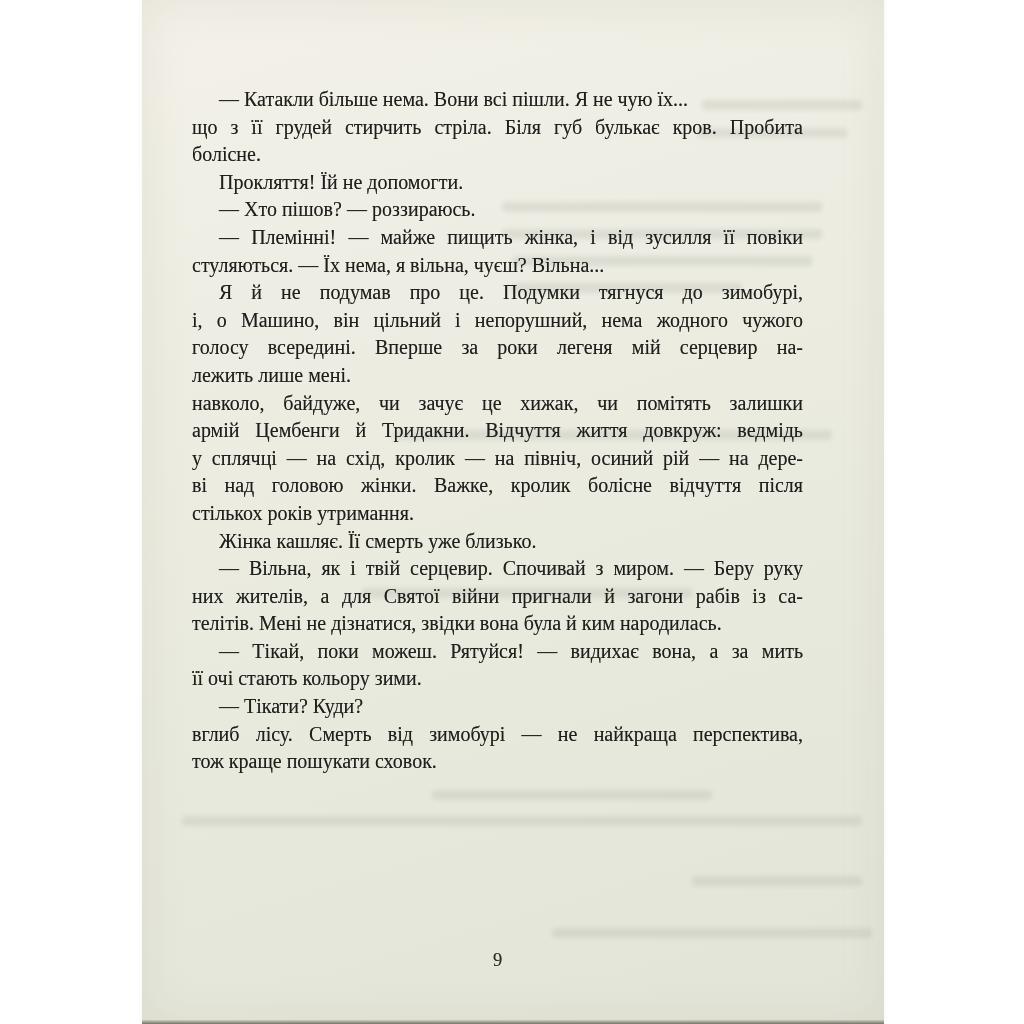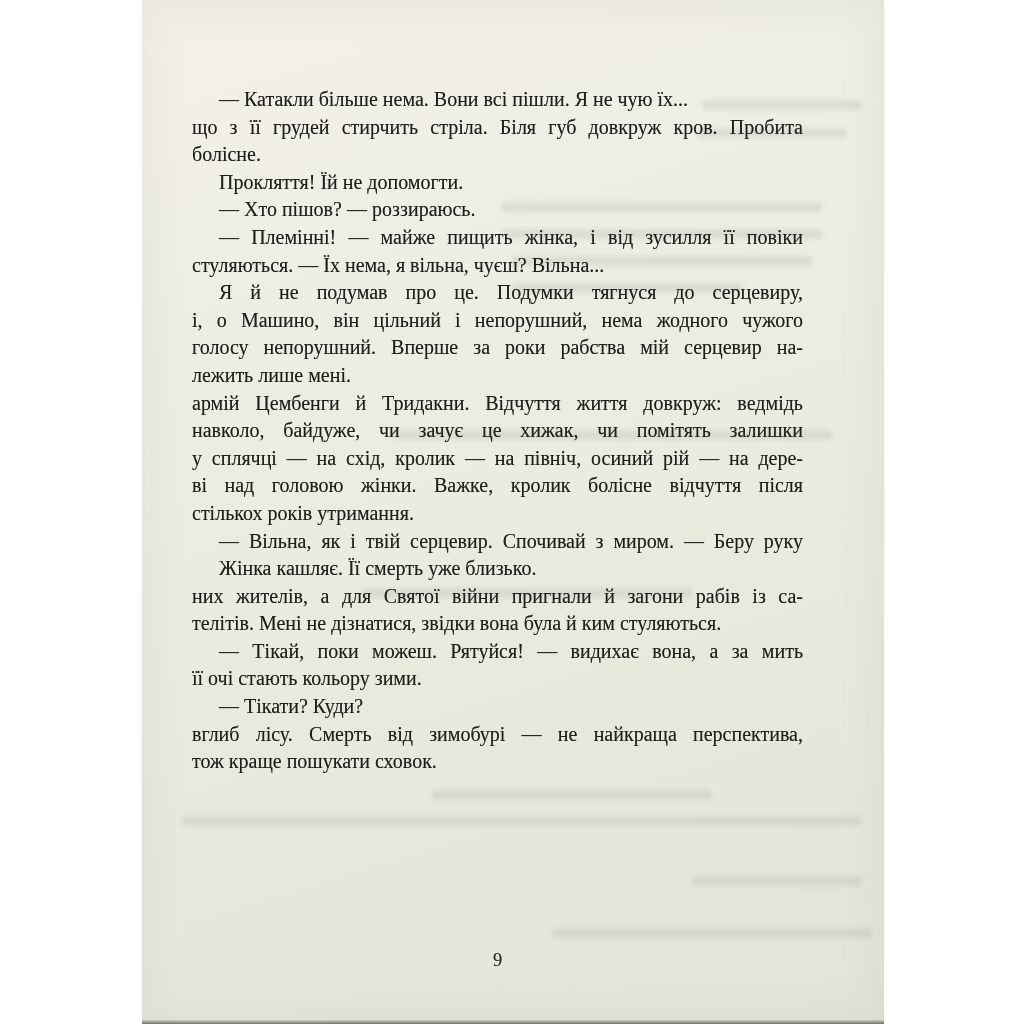--- a/index.html
+++ b/index.html
@@ -56,39 +56,39 @@
     <div class="bleed" style="left:370px;top:283px;width:230px;"></div>
     <div class="bleed" style="left:250px;top:430px;width:440px;"></div>
     <div class="bleed" style="left:220px;top:588px;width:330px;"></div>
     <div class="bleed" style="left:290px;top:790px;width:280px;"></div>
     <div class="bleed" style="left:40px;top:816px;width:680px;"></div>
     <div class="bleed" style="left:550px;top:876px;width:170px;"></div>
     <div class="bleed" style="left:410px;top:928px;width:320px;"></div>
 
     <div class="textblock">
         <div class="line first last">— Катакли більше нема. Вони всі пішли. Я не чую їх...</div>
-        <div class="line">що з її грудей стирчить стріла. Біля губ довкруж кров. Пробита</div>
+        <div class="line">що з її грудей стирчить стріла. Біля губ булькає кров. Пробита</div>
         <div class="line last">болісне.</div>
         <div class="line first last">Прокляття! Їй не допомогти.</div>
         <div class="line first last">— Хто пішов? — роззираюсь.</div>
         <div class="line first">— Племінні! — майже пищить жінка, і від зусилля її повіки</div>
         <div class="line last">стуляються. — Їх нема, я вільна, чуєш? Вільна...</div>
-        <div class="line first">Я й не подумав про це. Подумки тягнуся до серцевиру,</div>
+        <div class="line first">Я й не подумав про це. Подумки тягнуся до зимобурі,</div>
         <div class="line">і, о Машино, він цільний і непорушний, нема жодного чужого</div>
-        <div class="line">голосу непорушний. Вперше за роки рабства мій серцевир на-</div>
+        <div class="line">голосу всередині. Вперше за роки легеня мій серцевир на-</div>
         <div class="line last">лежить лише мені.</div>
+        <div class="line">навколо, байдуже, чи зачує це хижак, чи помітять залишки</div>
         <div class="line">армій Цембенги й Тридакни. Відчуття життя довкруж: ведмідь</div>
-        <div class="line">навколо, байдуже, чи зачує це хижак, чи помітять залишки</div>
         <div class="line">у сплячці — на схід, кролик — на північ, осиний рій — на дере-</div>
         <div class="line">ві над головою жінки. Важке, кролик болісне відчуття після</div>
         <div class="line last">стількох років утримання.</div>
+        <div class="line first last">Жінка кашляє. Її смерть уже близько.</div>
         <div class="line first">— Вільна, як і твій серцевир. Спочивай з миром. — Беру руку</div>
-        <div class="line first last">Жінка кашляє. Її смерть уже близько.</div>
         <div class="line">них жителів, а для Святої війни пригнали й загони рабів із са-</div>
-        <div class="line last">телітів. Мені не дізнатися, звідки вона була й ким стуляються.</div>
+        <div class="line last">телітів. Мені не дізнатися, звідки вона була й ким народилась.</div>
         <div class="line first">— Тікай, поки можеш. Рятуйся! — видихає вона, а за мить</div>
         <div class="line last">її очі стають кольору зими.</div>
         <div class="line first last">— Тікати? Куди?</div>
         <div class="line">вглиб лісу. Смерть від зимобурі — не найкраща перспектива,</div>
         <div class="line last">тож краще пошукати сховок.</div>
       </div>
 
     <div class="pagenum">9</div>
 
     <div class="bottom-edge"></div>

